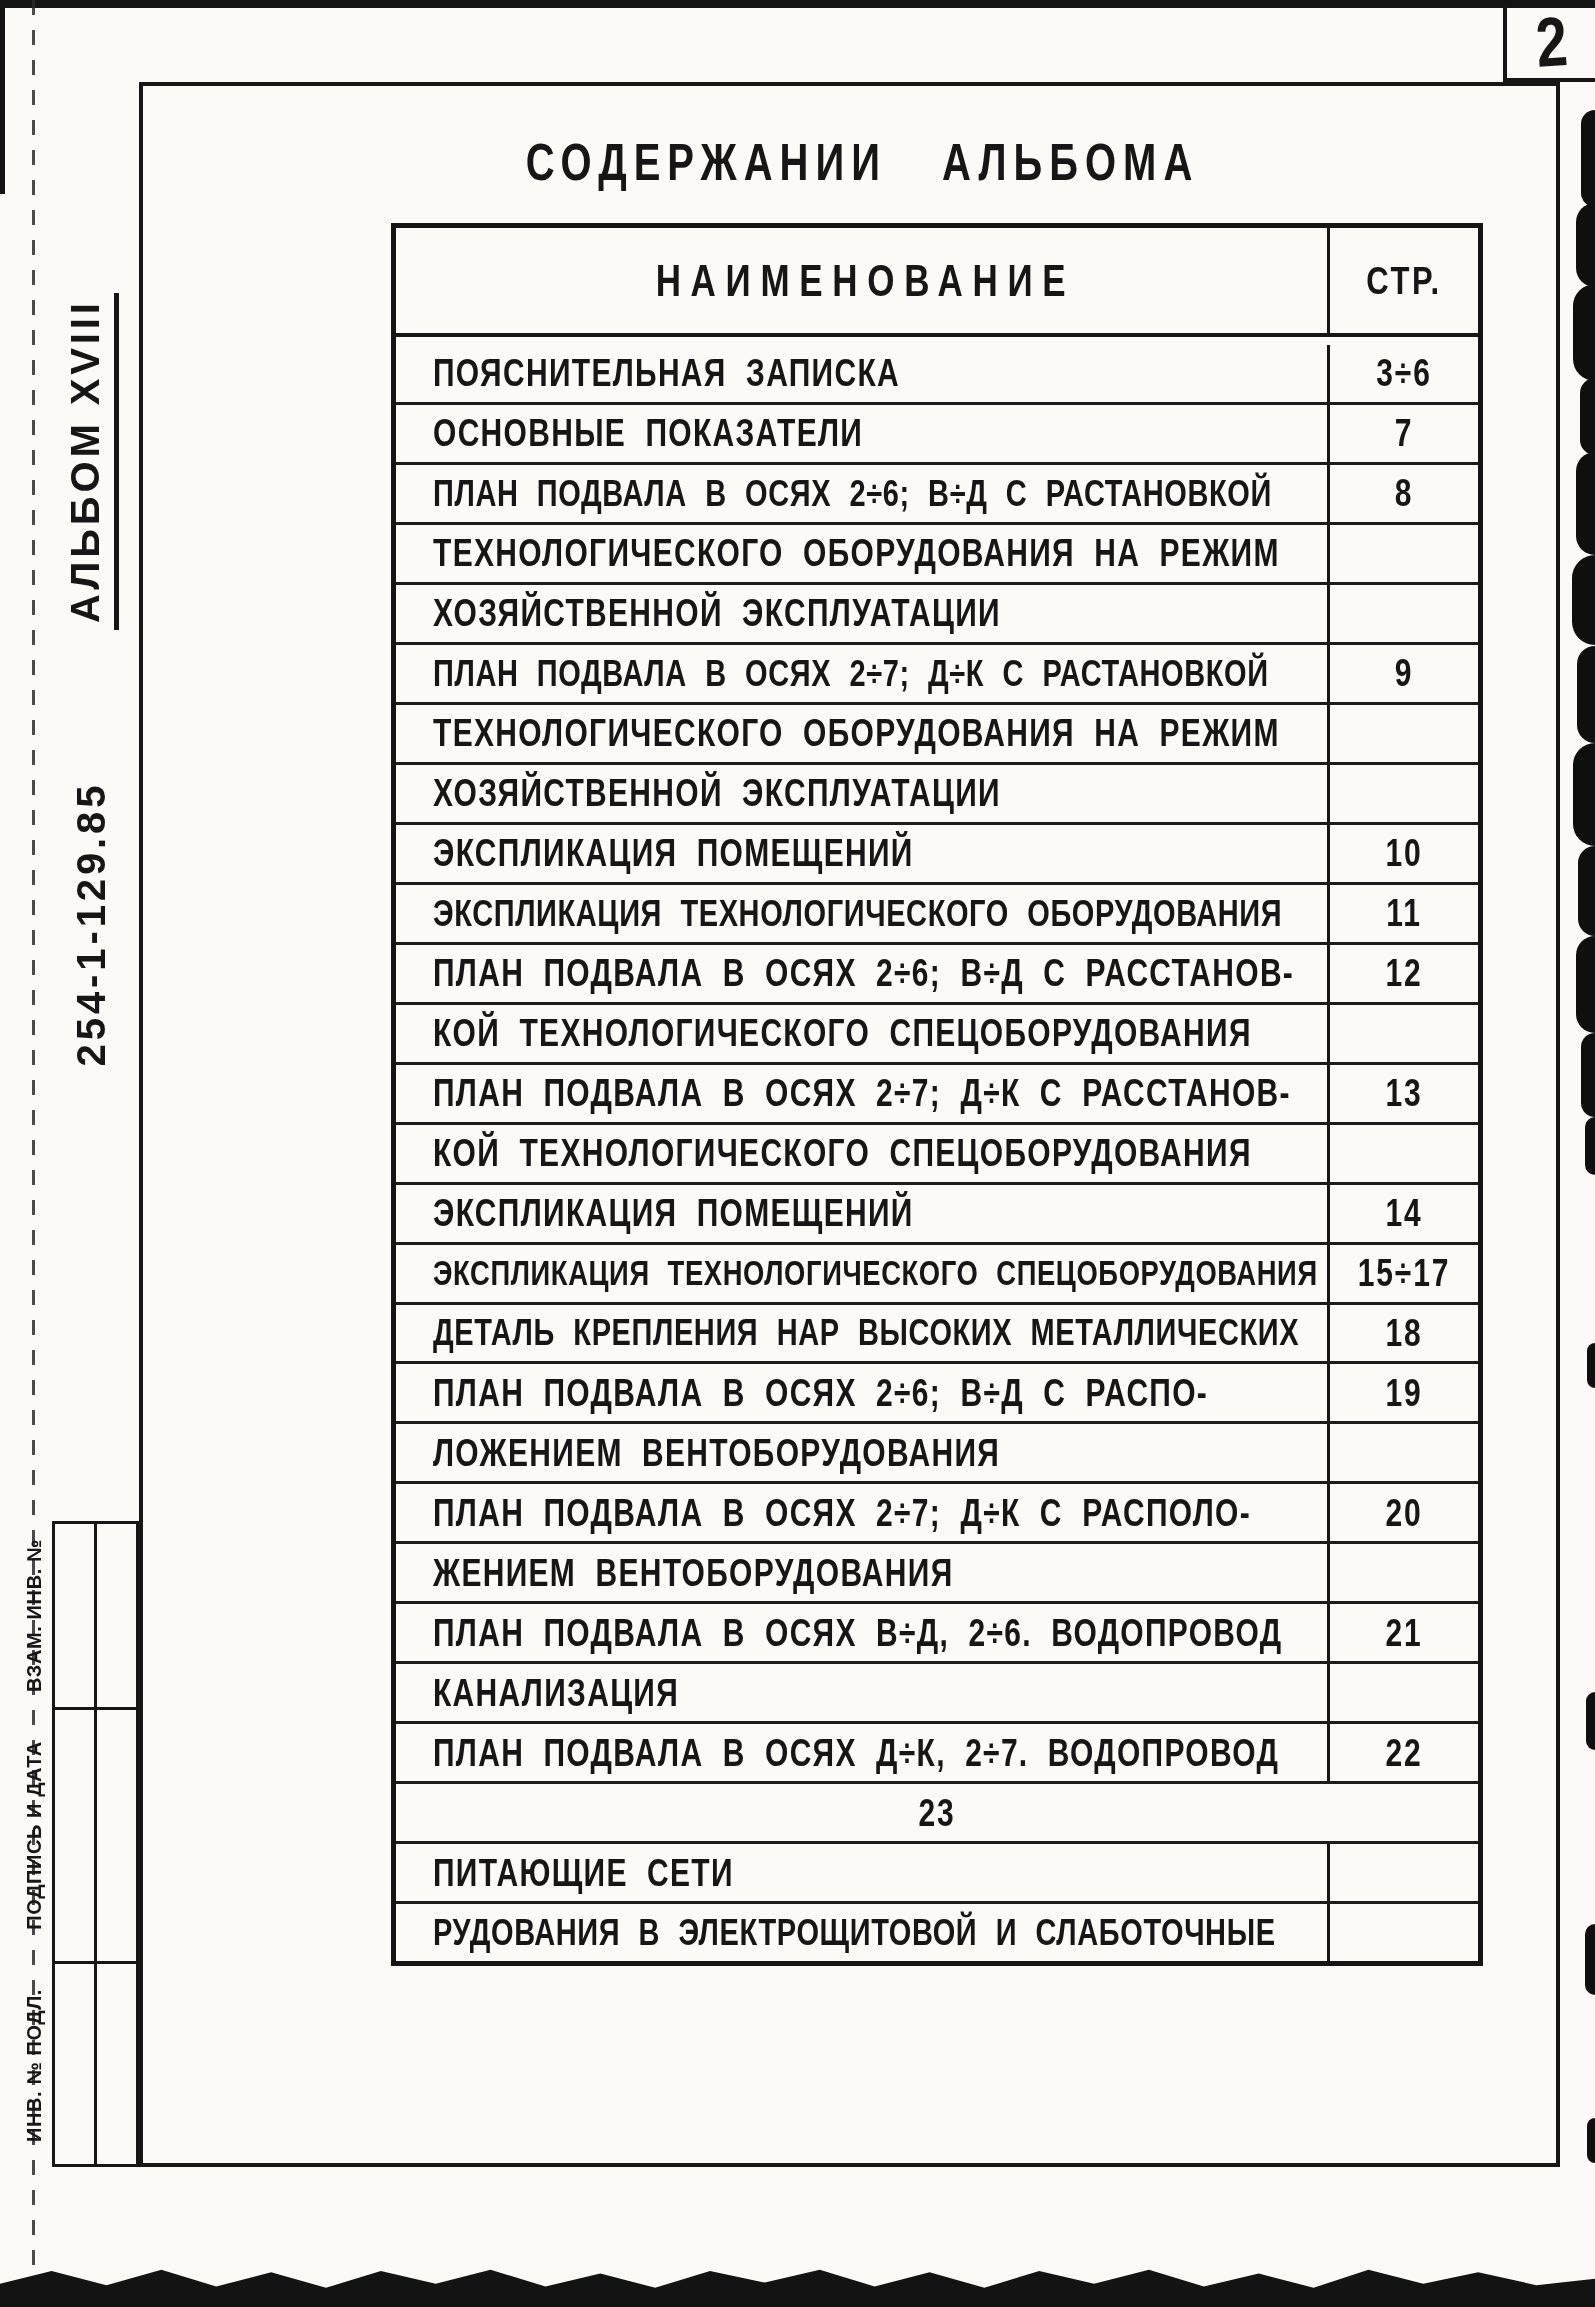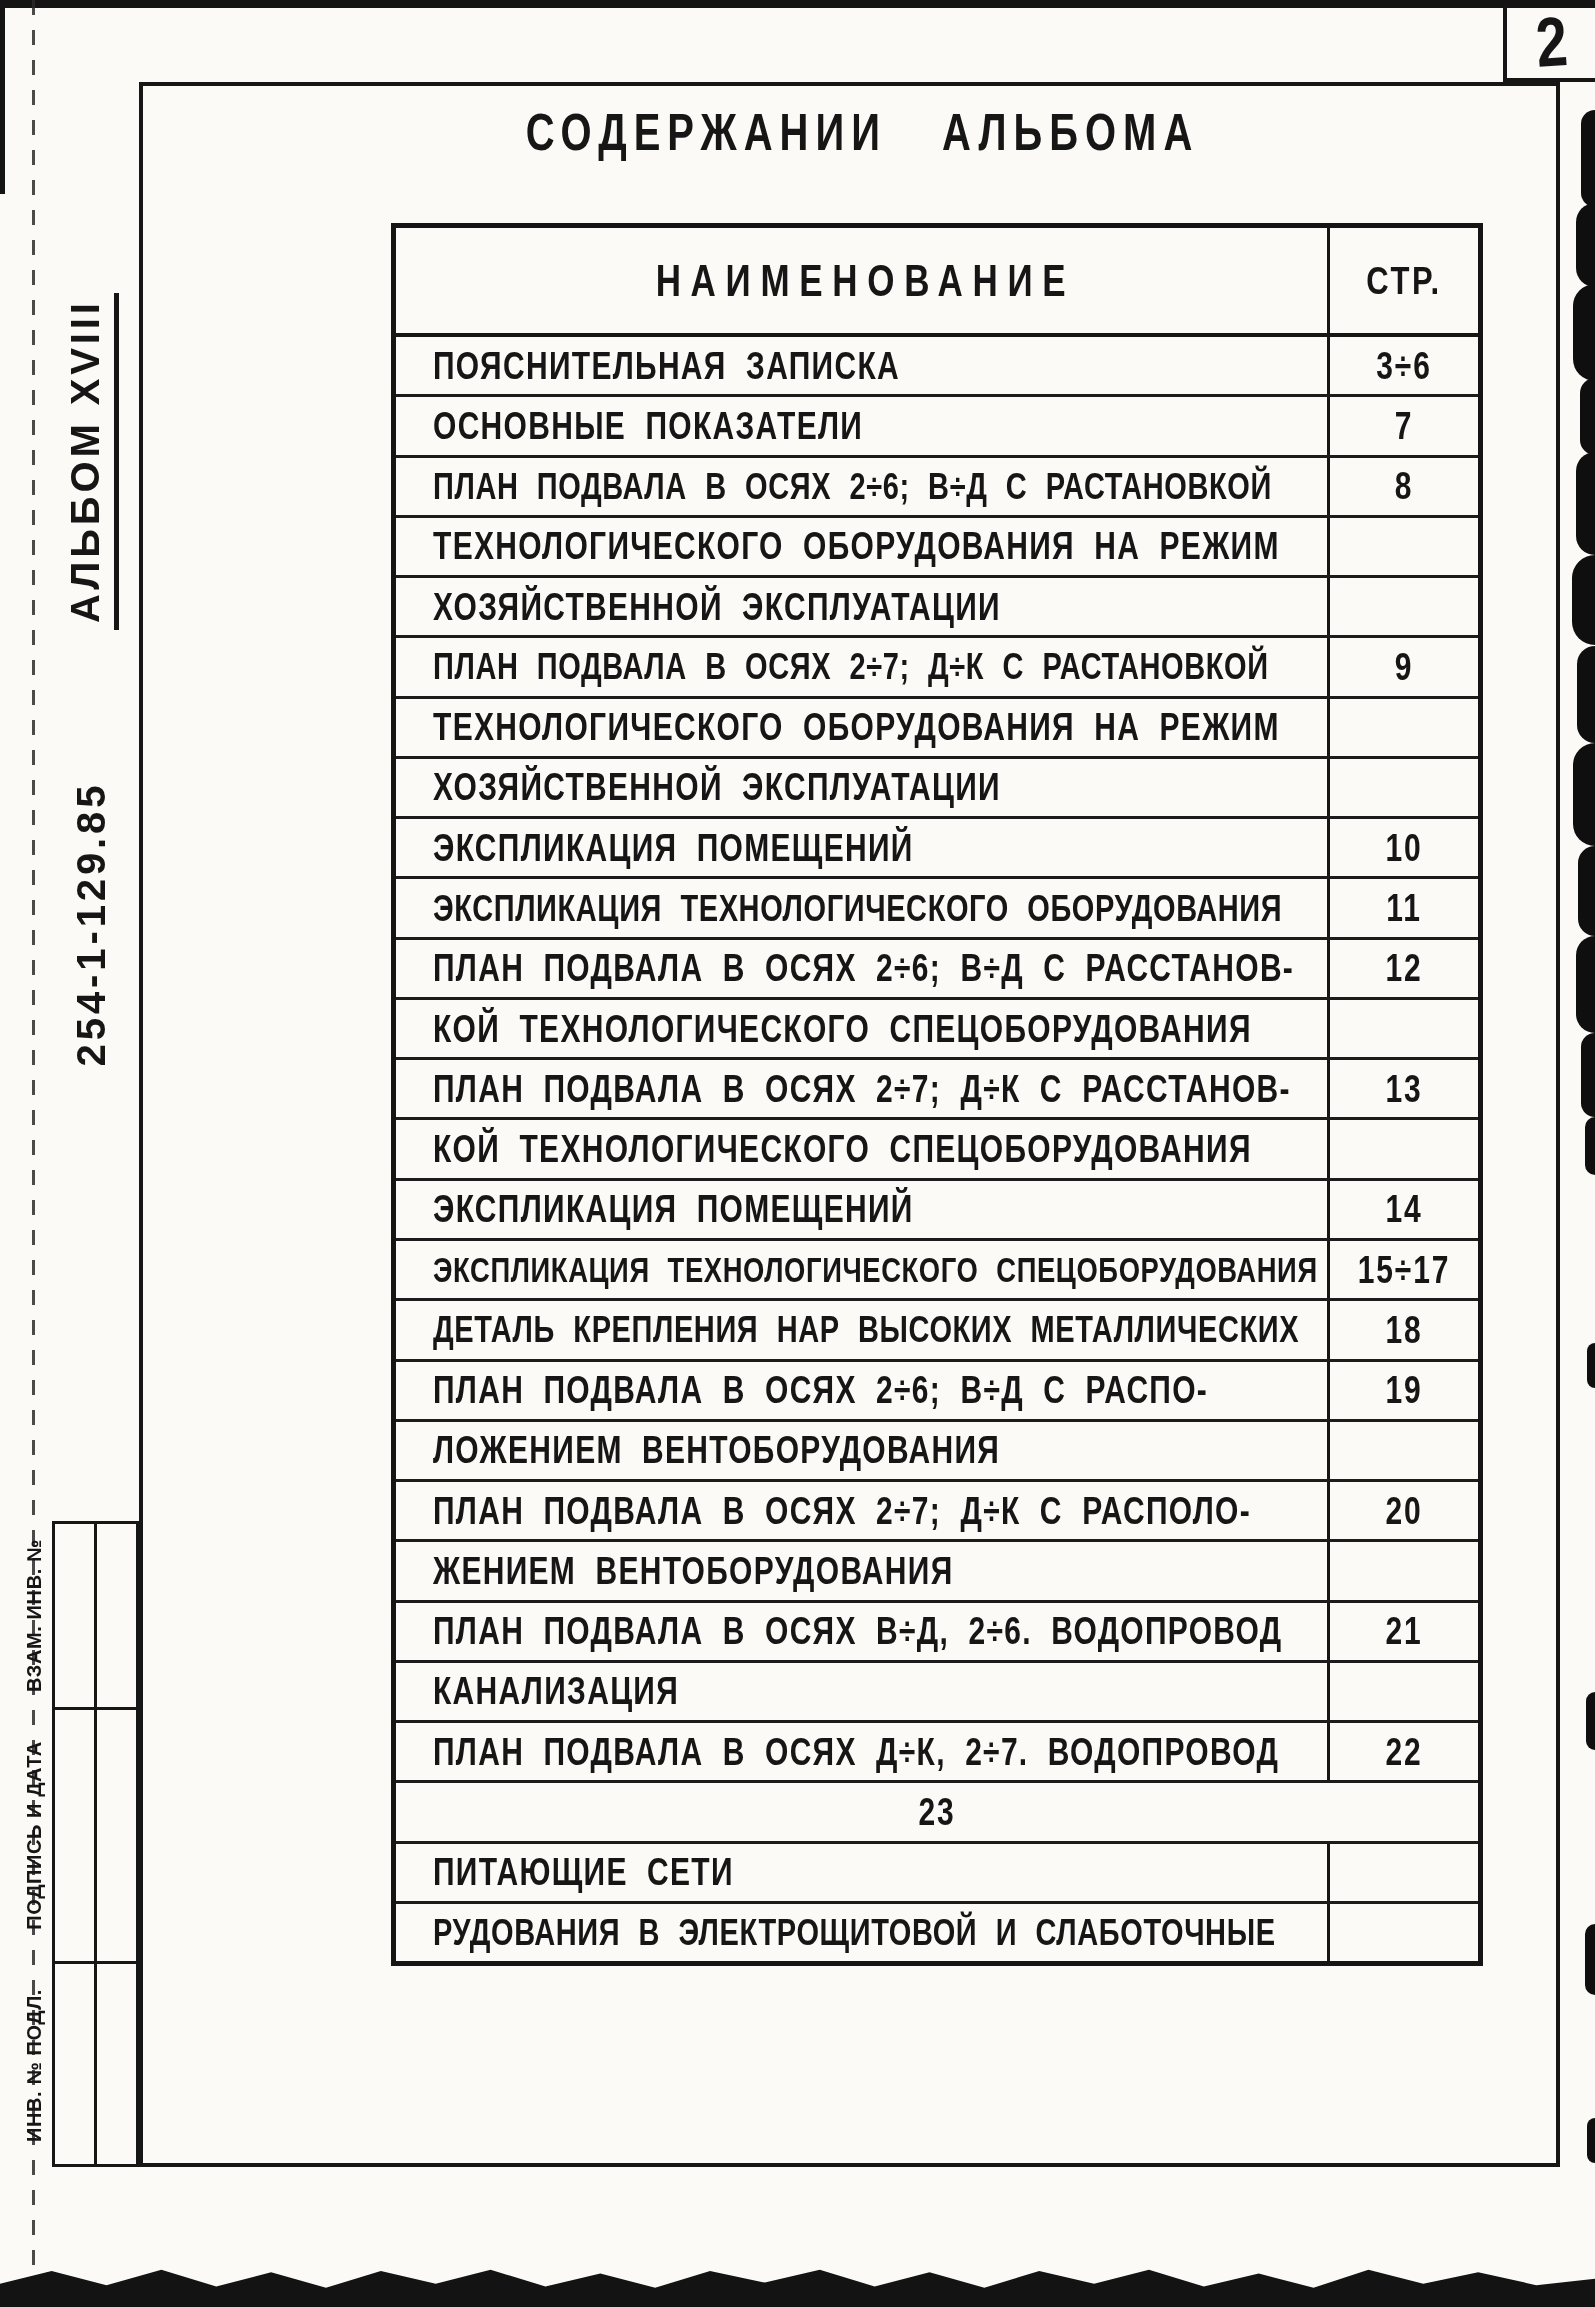--- a/index.html
+++ b/index.html
@@ -18,31 +18,31 @@
   .noise-band i{position:absolute;right:0;background:#0f0f0f;border-radius:645px 0 0 645px;display:block;}
   .scan-bottom{position:absolute;left:0;top:2262px;width:1595px;height:45px;}
   
   .frame{position:absolute;left:139px;top:82px;width:1421px;height:2085px;
     border:4.5px solid #161616;box-sizing:border-box;}
   .numbox{position:absolute;left:1503px;top:5.2px;width:93px;height:77px;
     border-left:4.5px solid #161616;border-bottom:4.5px solid #161616;box-sizing:border-box;
     display:flex;align-items:center;justify-content:center;}
   .numbox span{font-size:56px;transform:rotate(-4deg) scaleY(1.25);}
   
-  .doc-title{position:absolute;left:391px;top:110px;width:943px;text-align:center;
+  .doc-title{position:absolute;left:391px;top:140px;width:943px;text-align:center;
     font-size:40px;letter-spacing:7px;word-spacing:37px;white-space:nowrap;}
   .tall{display:inline-block;transform:scaleY(1.28);transform-origin:left center;}
   .tallc{display:inline-block;transform:scaleY(1.28);transform-origin:center center;}
   
   .toc{position:absolute;left:391px;top:223px;width:1092px;height:1743px;
     border:5.8px solid #151515;box-sizing:border-box;display:flex;flex-direction:column;}
   .thead{flex:0 0 105px;display:flex;border-bottom:4.5px solid #161616;}
   .rows{flex:1;display:flex;flex-direction:column;}
   .trow{flex:1;display:flex;border-top:3.2px solid #1c1c1c;min-height:0;}
-  .trow:first-child{border-top:none;}
+  .trow:first-child{border-top:none;margin-top:8px;}
   .cell{display:flex;align-items:center;box-sizing:border-box;min-width:0;}
   .cell.name{flex:0 0 934px;border-right:3.9px solid #161616;padding-left:37px;overflow:hidden;}
   .cell.pg{flex:1;justify-content:center;overflow:hidden;align-items:center;}
   .thead .cell.name{justify-content:center;padding-left:8px;font-size:35px;letter-spacing:9.7px;}
   .thead .cell.pg{font-size:31px;letter-spacing:2.6px;}
   .trow .cell.name{font-size:30px;letter-spacing:1.3px;word-spacing:9.7px;white-space:nowrap;}
   .trow .cell.pg{font-size:30px;letter-spacing:1.9px;white-space:nowrap;}
   
   .vcode-anchor{position:absolute;left:57px;top:1151px;width:0;height:0;}
   .vcode{position:absolute;left:0;top:0;width:943px;height:68px;

